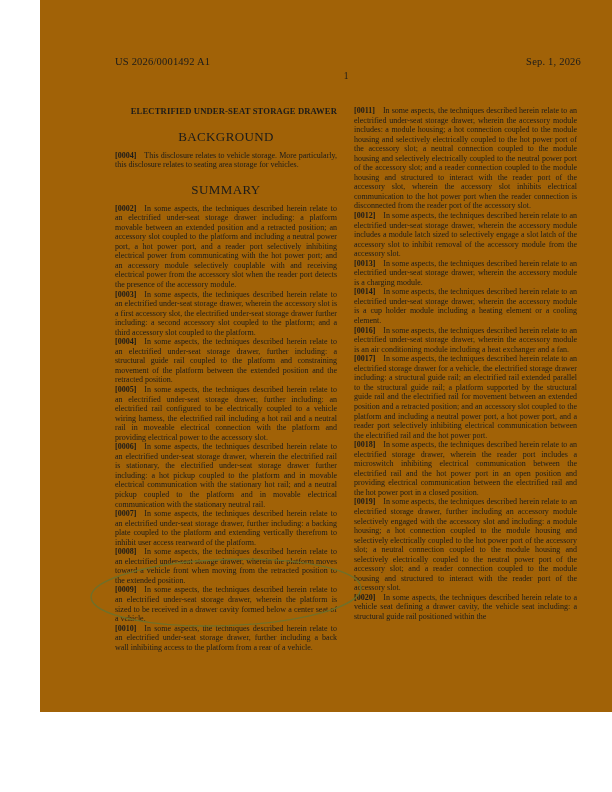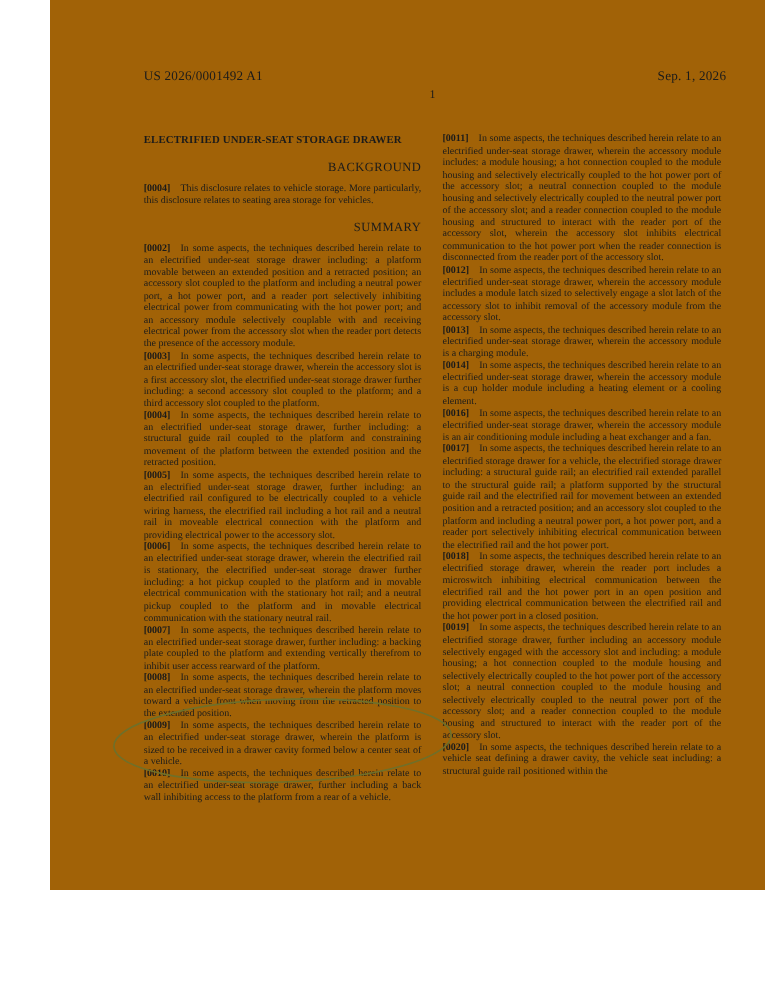--- a/index.html
+++ b/index.html
@@ -4,23 +4,23 @@
 <style>
   html,body{margin:0;padding:0;background:#ffffff;}
   .page{position:relative;width:612px;height:712px;background:#a16207;overflow:hidden;
         font-family:"Liberation Serif",serif;color:#1b1b1b;margin-left:40px;}
   .pub{position:absolute;left:75px;top:56px;font-size:10.5px;letter-spacing:.2px;}
   .pubdate{position:absolute;right:71px;top:56px;font-size:10.5px;letter-spacing:.2px;}
   .sheet{position:absolute;left:0;right:0;top:71px;text-align:center;font-size:9.5px;}
   .col{position:absolute;top:106px;}
   .col-left{left:75px;width:222px;}
   .col-right{left:314px;width:223px;}
-  .doc-title{font-size:8.6px;font-weight:bold;text-align:left;line-height:10.5px;
+  .doc-title{font-size:8.6px;font-weight:bold;text-align:right;line-height:10.5px;
              letter-spacing:.15px;margin:0;}
-  .heading{font-size:10px;text-align:right;letter-spacing:.4px;margin:12px 0 6px 0;}
+  .heading{font-size:13px;text-align:center;letter-spacing:.4px;margin:12px 0 6px 0;}
   .para{font-size:8px;line-height:9.55px;text-align:justify;margin:0;}
   .para .tag{font-weight:bold;padding-right:8px;}
   .annotation-svg{position:absolute;left:0;top:0;width:612px;height:792px;pointer-events:none;}
   .footer-left{position:absolute;left:33px;top:765px;font-family:"Liberation Sans",sans-serif;
                font-size:7px;color:#222;}
   .footer-right{position:absolute;right:29px;top:765px;font-family:"Liberation Sans",sans-serif;
                 font-size:7px;color:#222;}
 </style>
 </head>
 <body>

